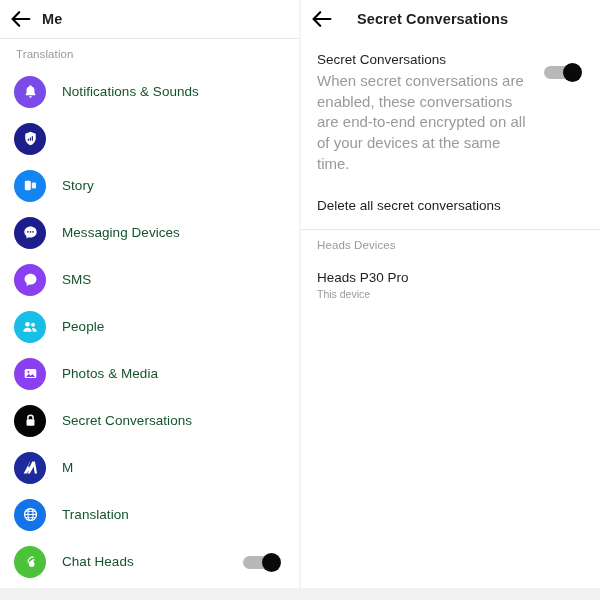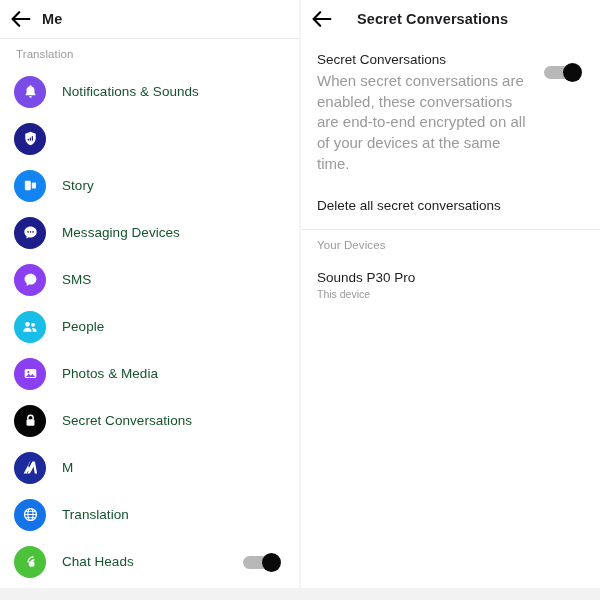--- a/index.html
+++ b/index.html
@@ -326,24 +326,24 @@
           <div class="track"></div>
           <div class="knob"></div>
         </div>
       </div>
     </div>
 
     <div class="action-row">Delete all secret conversations</div>
 
     <div class="divider full"></div>
 
-    <div class="section-label">Your Devices</div>
+    <div class="section-label">Heads Devices</div>
 
     <div id="devices-list">
         <div class="device-row">
-          <div class="device-name">Sounds P30 Pro</div>
+          <div class="device-name">Heads P30 Pro</div>
           <div class="device-sub">This device</div>
         </div>
       </div>
   </div>
 
   <div class="bottom-strip"></div>
 </div>
 
 </body></html>

